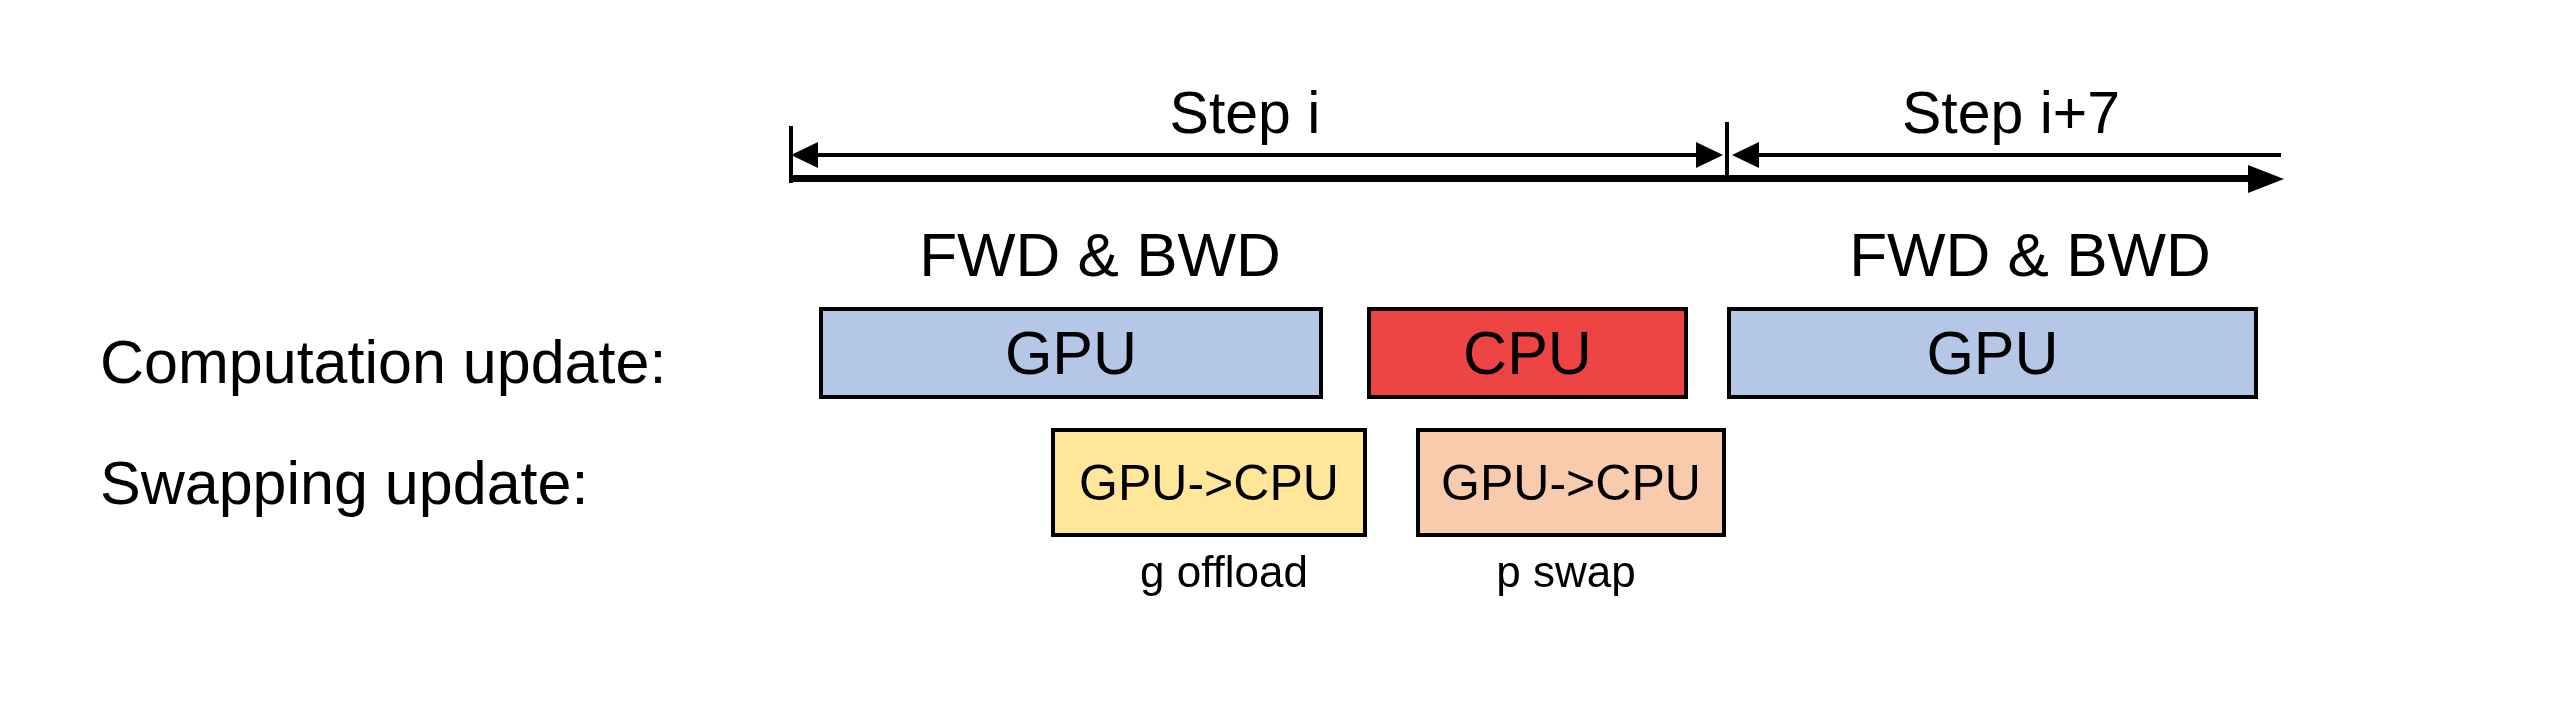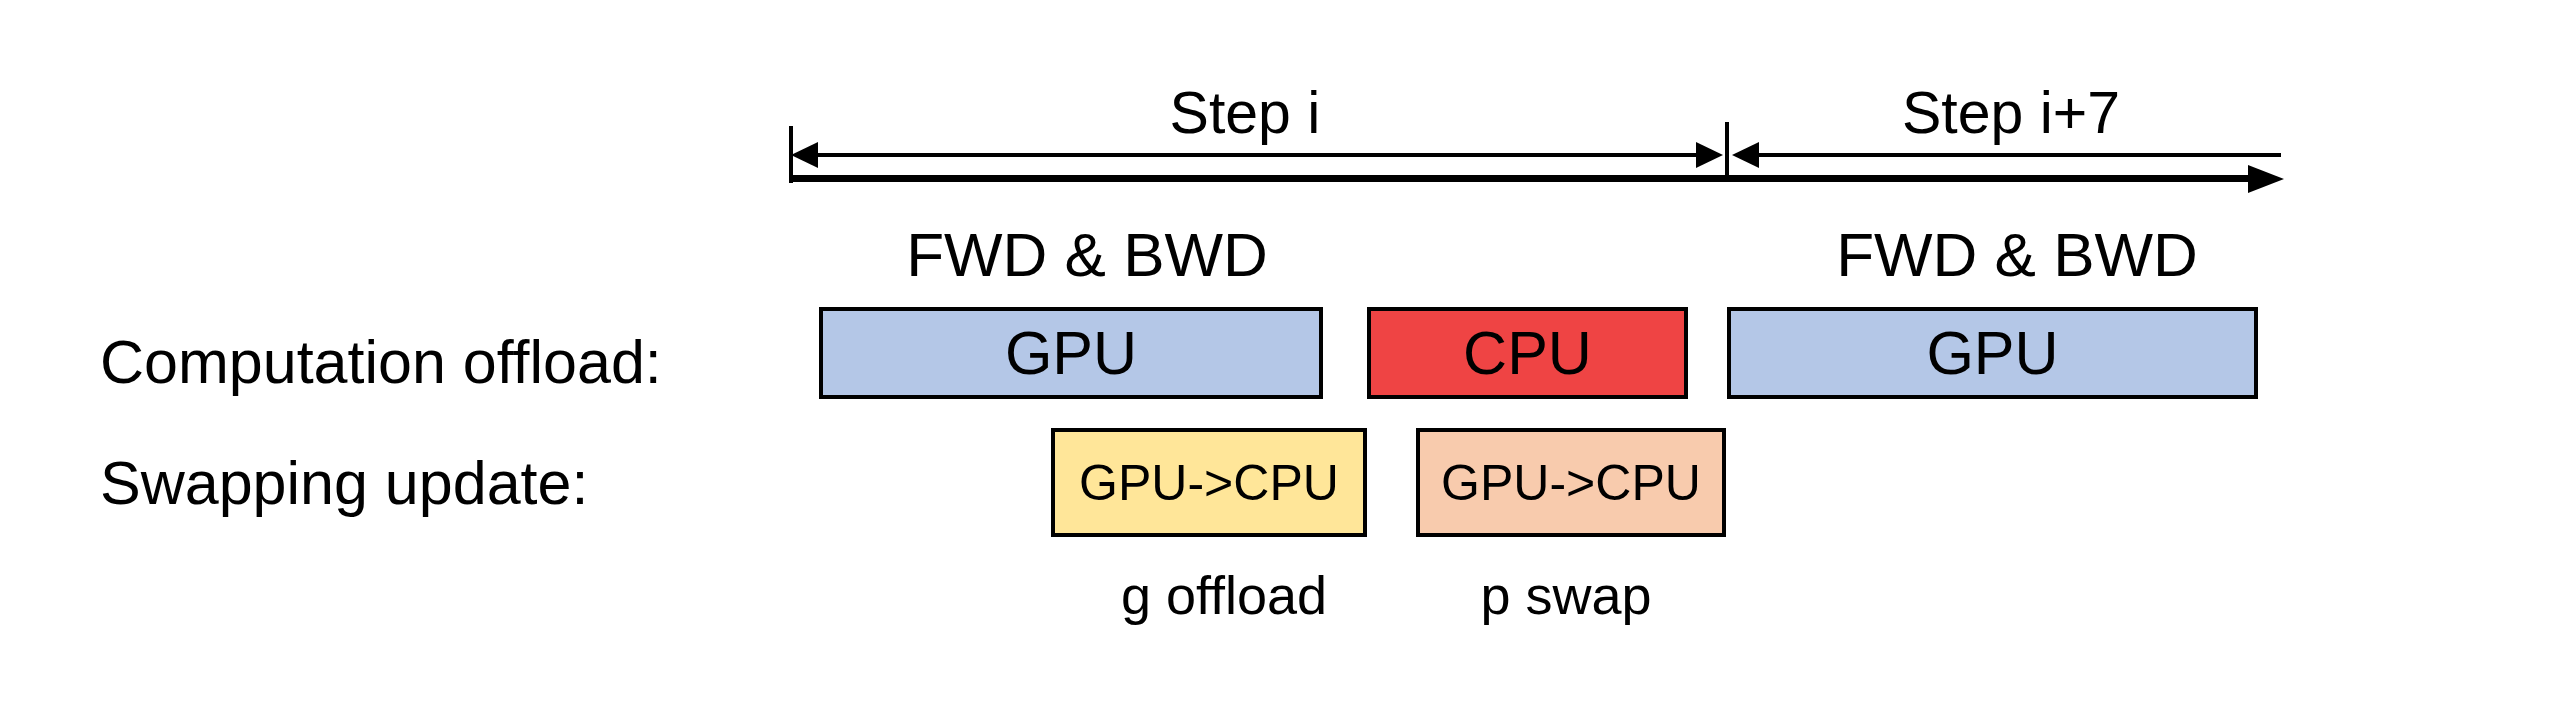--- a/index.html
+++ b/index.html
@@ -68,38 +68,38 @@
     position: absolute;
     white-space: nowrap;
     line-height: 1.0;
   }
   .centered { transform: translateX(-50%); }
 
   .step-lbl { font-size: 59px; top: 84px; }
   .step-lbl-1 { left: 1217px; margin-left: 28px; }
   .step-lbl-2 { left: 2011px; }
 
-  .phase-lbl { font-size: 62px; top: 224px; }
+  .phase-lbl { font-size: 62px; top: 224px; margin-left: 13px; }
   .phase-lbl-1 { left: 1087px; }
   .phase-lbl-2 { left: 1475px; }
   .phase-lbl-3 { left: 2017px; }
 
   .row-lbl {
     position: absolute;
     left: 100px;
     height: 109px;
     display: flex;
     align-items: center;
     font-size: 61px;
     white-space: nowrap;
   }
   .row-lbl-computation { top: 307px; }
   .row-lbl-swapping    { top: 428px; }
 
-  .caption-lbl { font-size: 54px; top: 568px; }
+  .caption-lbl { font-size: 44px; top: 550px; }
   .caption-lbl-1 { left: 1224px; }
   .caption-lbl-2 { left: 1566px; }
 
   
   .block {
     position: absolute;
     box-sizing: border-box;
     border: 4.5px solid var(--ink);
     display: flex;
     align-items: center;
@@ -132,21 +132,21 @@
 
   <div class="timeline-axis"></div>
   <div class="timeline-ah"></div>
 
   <div class="lbl centered step-lbl step-lbl-1">Step i</div>
   <div class="lbl centered step-lbl step-lbl-2">Step i+7</div>
 
   <div class="lbl centered phase-lbl phase-lbl-1">FWD &amp; BWD</div>
   <div class="lbl centered phase-lbl phase-lbl-3">FWD &amp; BWD</div>
 
-  <div class="row-lbl row-lbl-computation">Computation offload:</div>
+  <div class="row-lbl row-lbl-computation">Computation update:</div>
   <div class="row-lbl row-lbl-swapping">Swapping update:</div>
 
   <div class="block comp-block block-gpu1" style="background-color: rgb(180, 199, 231);">GPU</div>
   <div class="block comp-block block-cpu" style="background-color: #ef4444;">CPU</div>
   <div class="block comp-block block-gpu2" style="background-color: rgb(180, 199, 231);">GPU</div>
 
   <div class="block swap-block block-goff" style="background-color: rgb(255, 230, 153);">GPU-&gt;CPU</div>
   <div class="block swap-block block-pswap" style="background-color: rgb(248, 203, 173);">GPU-&gt;CPU</div>
 
   <div class="lbl centered caption-lbl caption-lbl-1">g offload</div>

